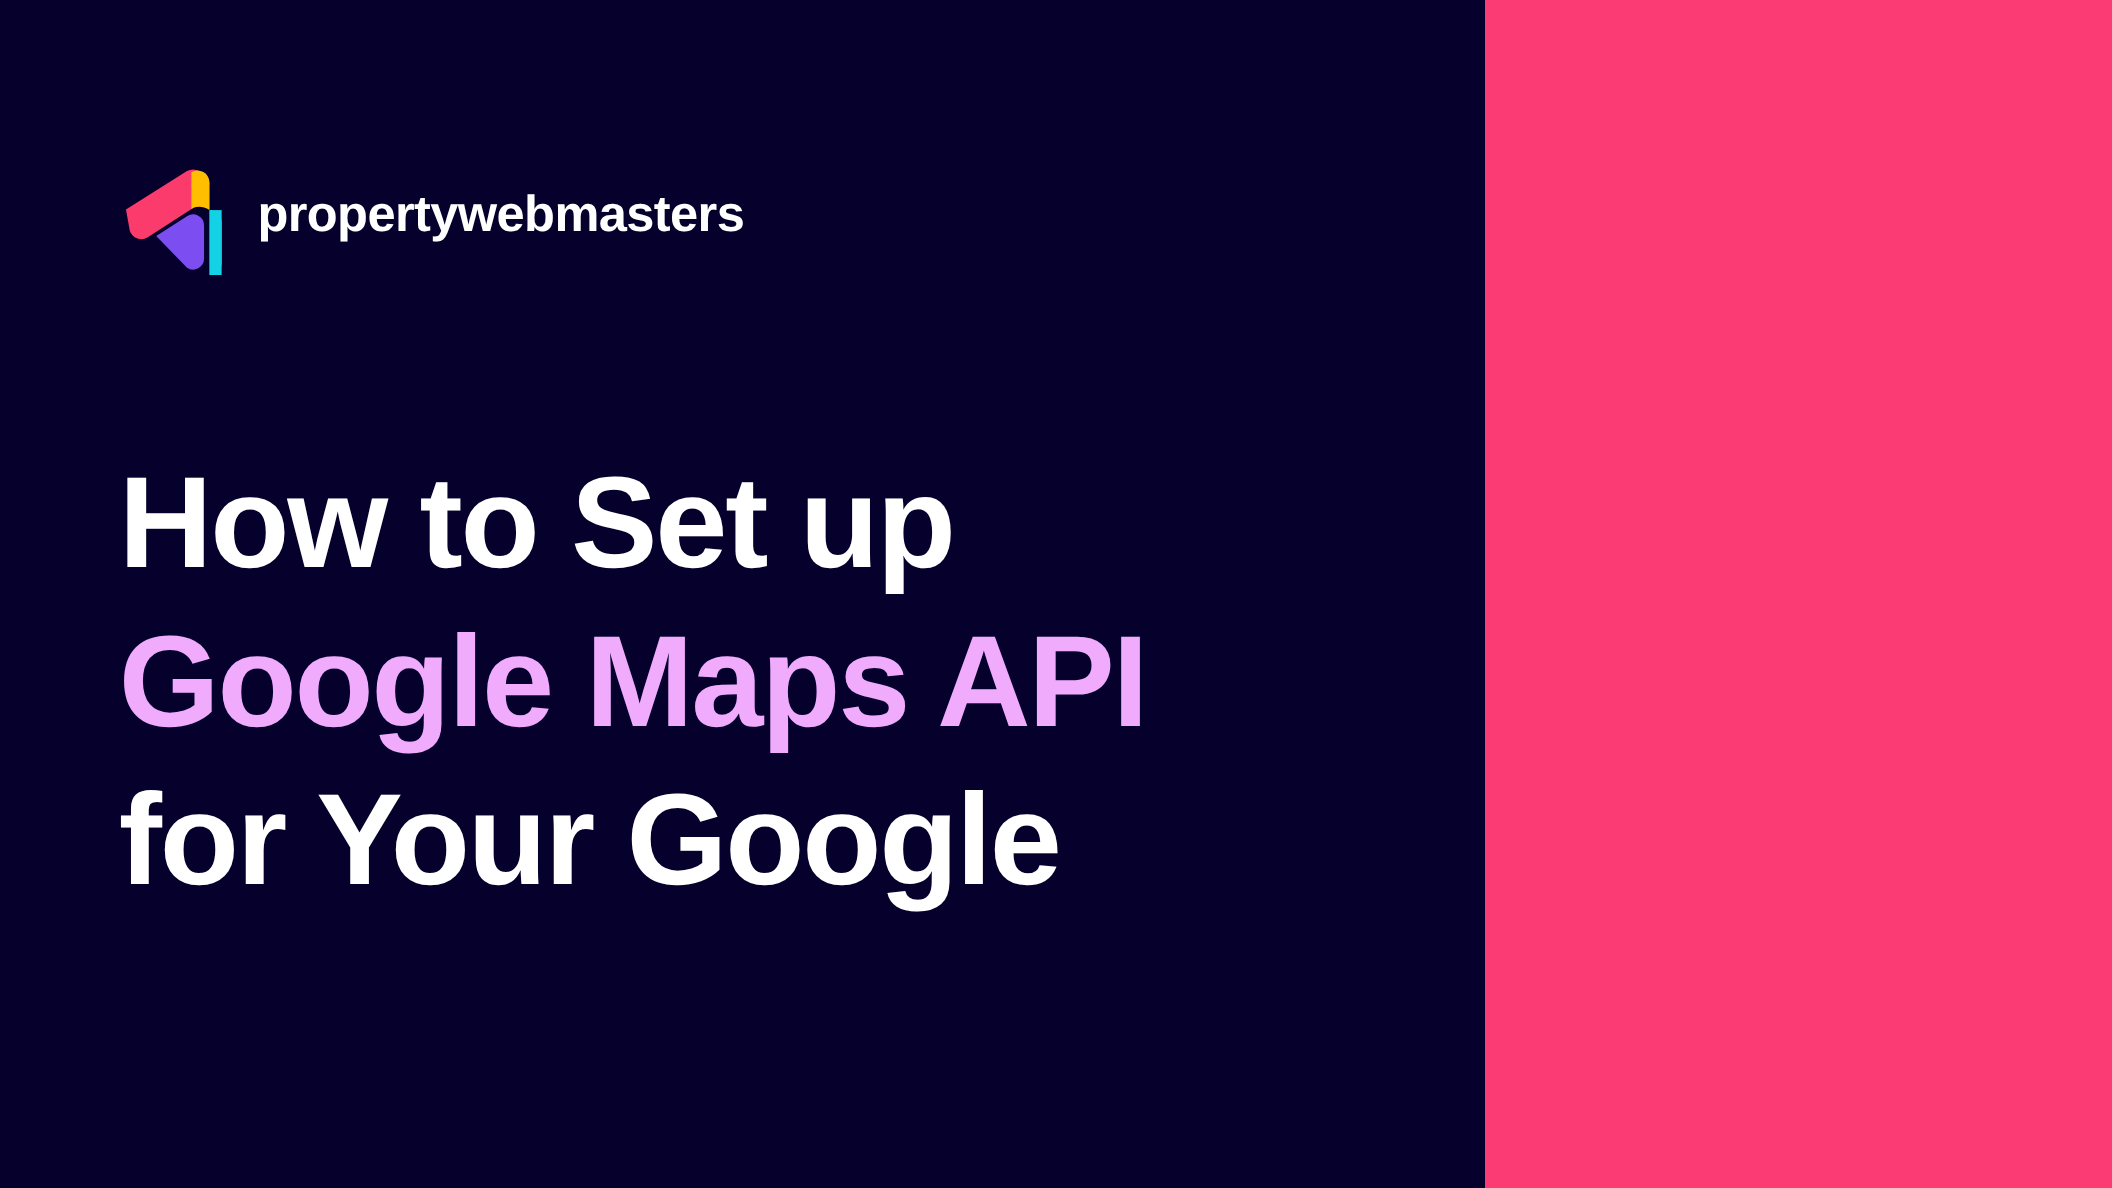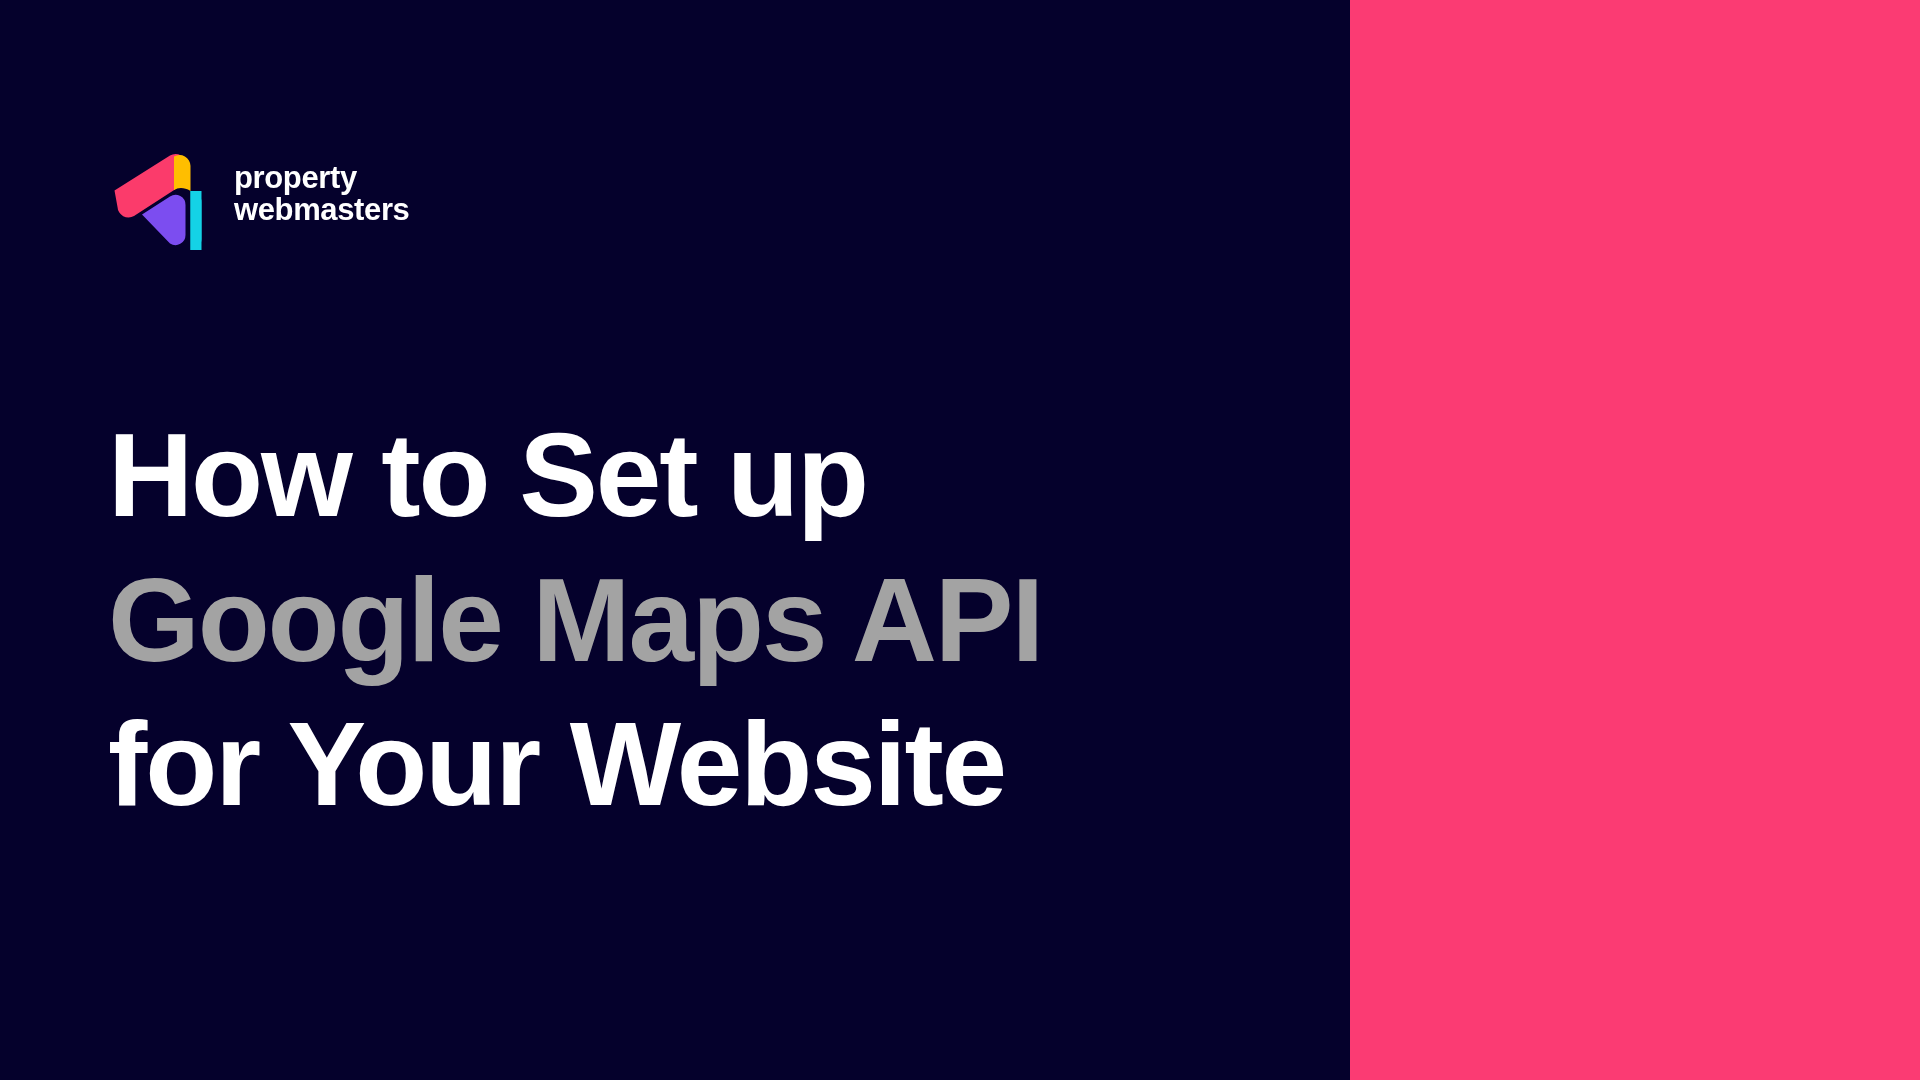--- a/index.html
+++ b/index.html
@@ -40,43 +40,42 @@
     left:108px;
     top:138px;
     display:flex;
     align-items:center;
     gap:22px;
   }
   .brand-mark { width:104px; height:112px; display:block; flex:0 0 auto; }
 
   .brand-words {
     display:flex;
-    flex-direction:column;
     justify-content:center;
     color:#ffffff;
     font-weight:700;
-    font-size:31px;
+    font-size:46px;
     line-height:1.02;
     letter-spacing:-0.012em;
   }
 
   
   .headline {
     position:absolute;
     left:108px;
     top:398px;
     width:1160px;
     font-weight:700;
     font-size:118px;
     line-height:1.14;
     letter-spacing:-0.018em;
     color:#ffffff;
   }
   .headline .line { display:block; white-space:nowrap;margin-top:10px; }
-  .headline .accent { color:#a3a3a3; }
+  .headline .accent { color:#f0abfc; }
 </style>
 </head>
 <body>
 
 <div id="stage">
 
   <div class="panel-dark">
 
     <div class="brand">
 
@@ -97,20 +96,20 @@
 
       <span class="brand-words">
         <span>property</span>
         <span>webmasters</span>
       </span>
     </div>
 
     <h1 class="headline">
       <span class="line">How to Set up</span>
       <span class="line accent">Google Maps API</span>
-      <span class="line">for Your Website</span>
+      <span class="line">for Your Google</span>
     </h1>
 
   </div>
 
   <div class="panel-accent"></div>
 
 </div>
 
 </body></html>

